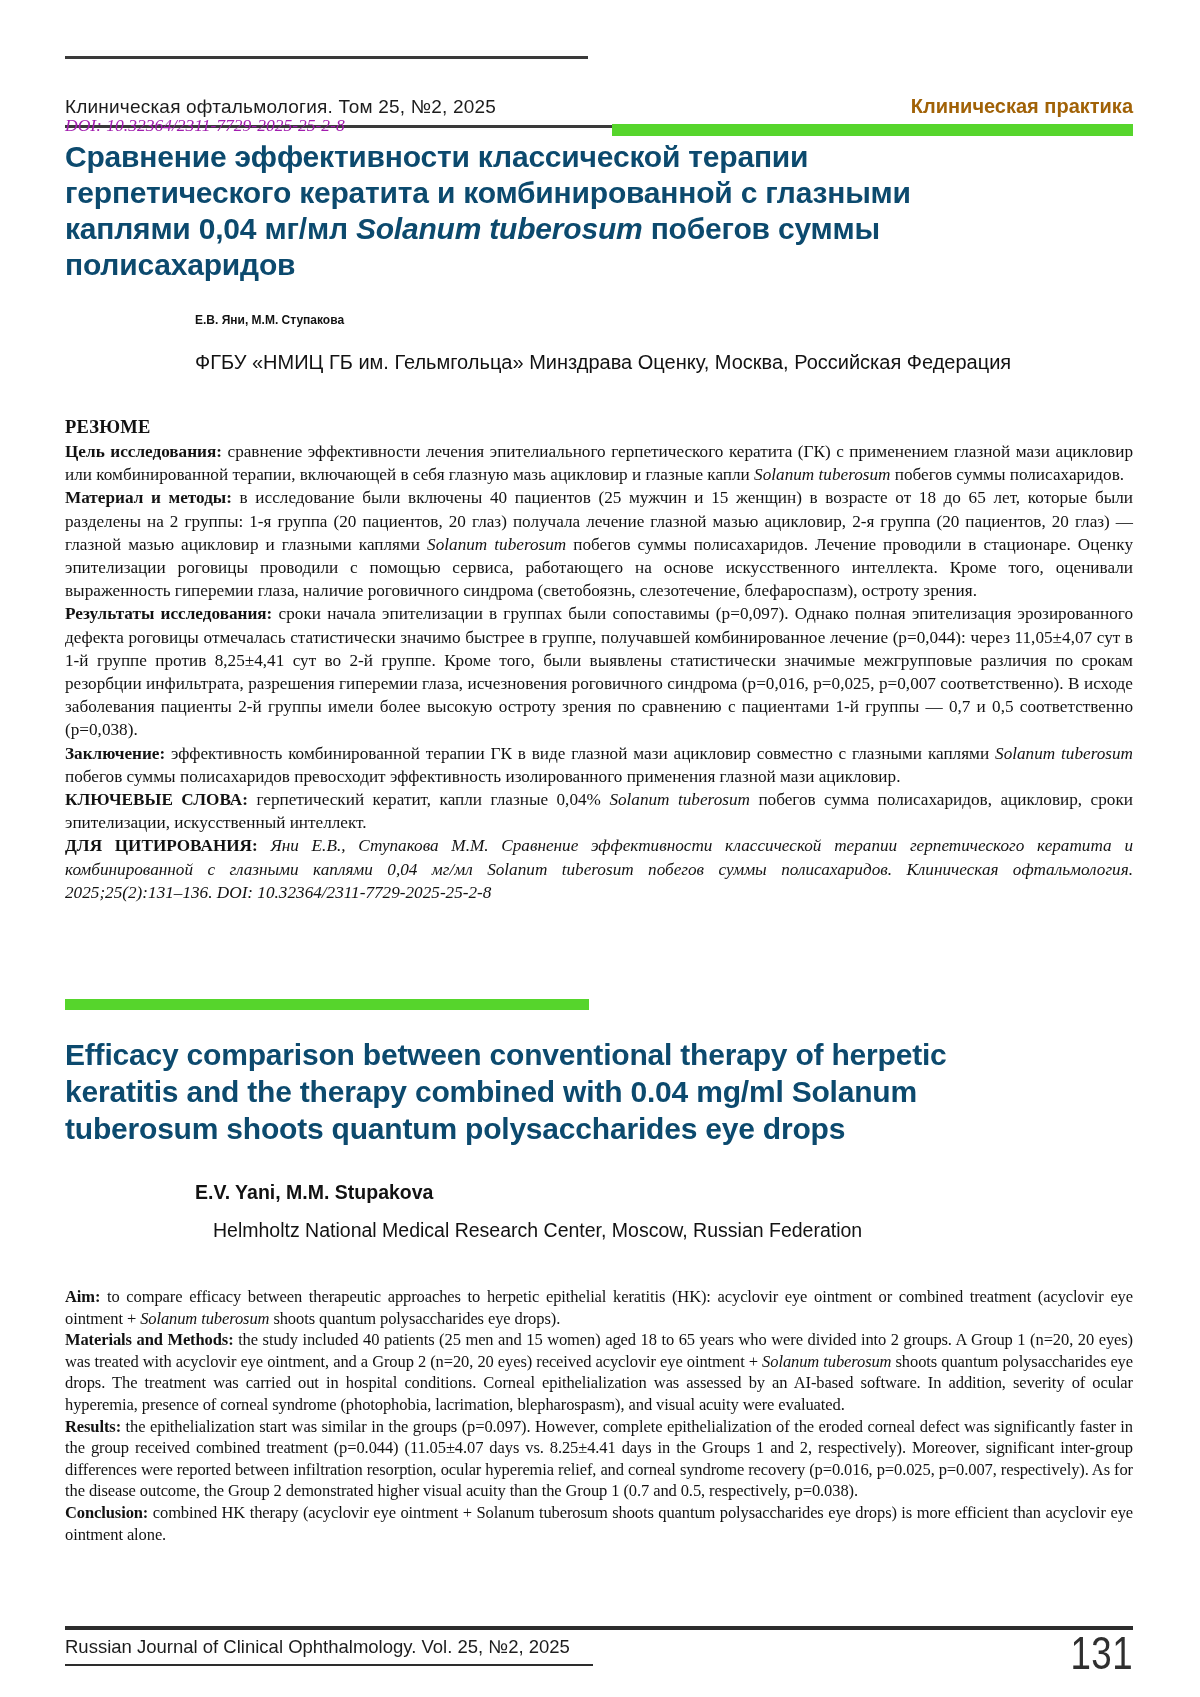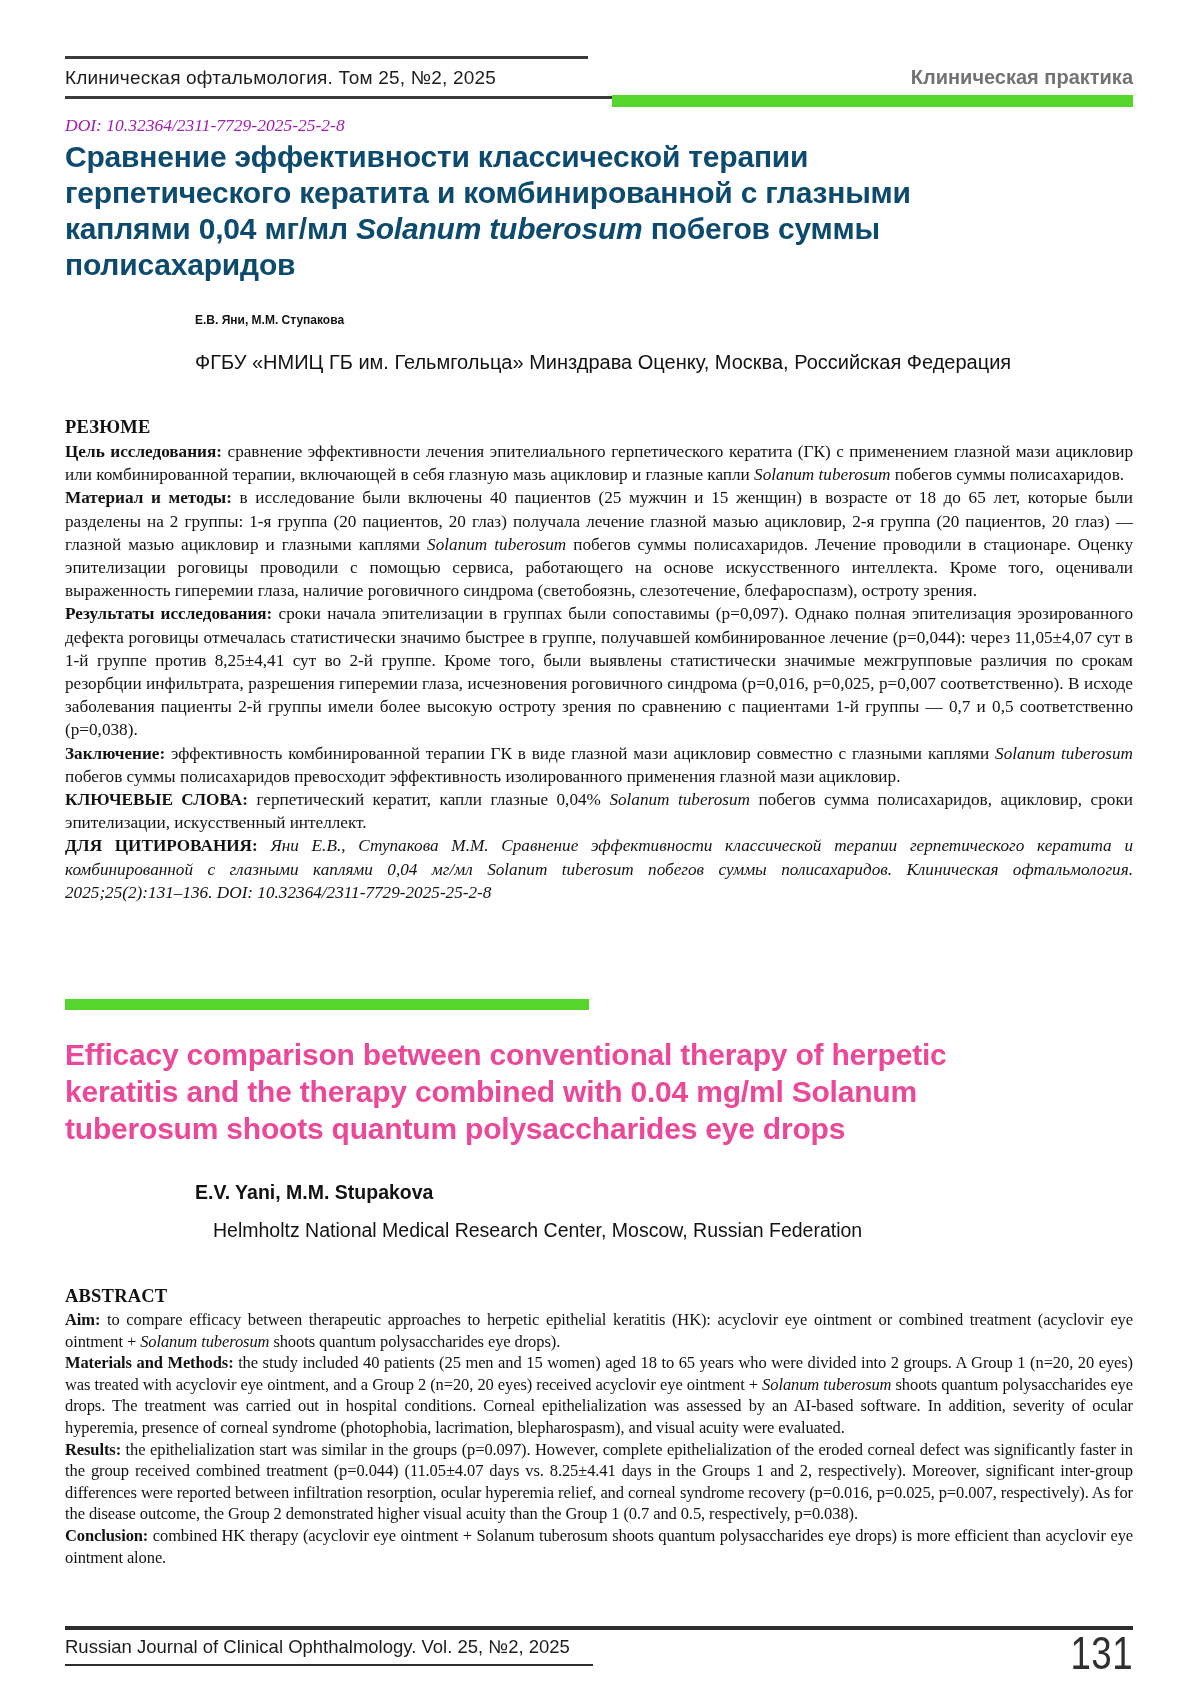--- a/index.html
+++ b/index.html
@@ -7,23 +7,23 @@
   .page{
     position:relative; width:1200px; height:1697px; margin:0 auto;
     background:#ffffff; overflow:hidden; color:var(--ink);
     font-family:"Liberation Serif","DejaVu Serif",serif;
   }
   .sans{font-family:"Liberation Sans","DejaVu Sans",sans-serif;}
 
   
   .header{position:absolute;top:0;left:65px;right:67px;}
   .rule-top{width:523px;height:3px;background:var(--rule);margin-top:56px;}
-  .header-row{display:flex;justify-content:space-between;align-items:flex-end;padding:7px 0 6px 0;}
+  .header-row{display:flex;justify-content:space-between;align-items:flex-end;padding:7px 0 6px 0;margin-top:29px;}
   .journal-ru{font-size:19px;letter-spacing:0.2px;color:#1c1c1c;}
-  .section-label{font-size:20px;font-weight:700;color:#737373;}
+  .section-label{font-size:20px;font-weight:700;color:#a16207;}
   .rule-bottom{display:flex;align-items:flex-start;}
   .rule-bottom .thin{width:547px;height:3px;background:var(--rule);margin-top:1px;}
   .rule-bottom .green{flex:1;height:12px;background:var(--accent);}
 
   
   .doi{position:absolute;top:115px;left:65px;font-style:italic;font-size:17.5px;color:#a21caf;}
   .title-ru{
     position:absolute;top:139px;left:65px;width:908px;margin:0;
     font-family:"Liberation Sans","DejaVu Sans",sans-serif;
     font-size:30px;line-height:36px;font-weight:700;letter-spacing:-0.2px;color:#0c4a6e;
@@ -41,21 +41,21 @@
   .seg-i{font-style:italic;}
   .seg-bi{font-weight:700;font-style:italic;}
   .seg-n{font-weight:inherit;margin-top:44px;}
 
   .divider-green{position:absolute;top:999px;left:65px;width:524px;height:11px;background:var(--accent);}
 
   
   .title-en{
     position:absolute;top:1036px;left:65px;width:935px;margin:0;
     font-family:"Liberation Sans","DejaVu Sans",sans-serif;
-    font-size:30px;line-height:37px;font-weight:700;letter-spacing:-0.2px;color:#ec4899;
+    font-size:30px;line-height:37px;font-weight:700;letter-spacing:-0.2px;color:#0c4a6e;
   }
   .authors-en{position:absolute;top:1181px;left:195px;font-size:19.5px;font-weight:700;}
   .affil-en{position:absolute;top:1219px;left:186px;font-size:19.5px;margin-left:27px;}
   .abstract-en{top:1286px;}
   .abstract-en p{font-size:16.5px;line-height:21.6px;letter-spacing:-0.1px;}
 
   
   .footer{position:absolute;left:65px;right:67px;top:1626px;}
   .footer-rule{height:4px;background:#2d2d2d;}
   .footer-row{display:flex;justify-content:space-between;align-items:flex-start;margin-top:3px;}
@@ -101,21 +101,20 @@
   </div>
 
   <div class="divider-green"></div>
 
   <h1 class="title-en">Efficacy comparison between conventional therapy of herpetic keratitis and the therapy combined with 0.04 mg/ml Solanum tuberosum shoots quantum polysaccharides eye drops</h1>
 
   <div class="authors-en sans">E.V. Yani, M.M. Stupakova</div>
   <div class="affil-en sans">Helmholtz National Medical Research Center, Moscow, Russian Federation</div>
 
   <div class="abstract abstract-en">
-    <h2>ABSTRACT</h2>
     <p><span class="seg-b">Aim: </span><span class="seg-n">to compare efficacy between therapeutic approaches to herpetic epithelial keratitis (HK): acyclovir eye ointment or combined treatment (acyclovir eye ointment + </span><span class="seg-i">Solanum tuberosum</span><span class="seg-n"> shoots quantum polysaccharides eye drops).</span></p>
     <p><span class="seg-b">Materials and Methods: </span><span class="seg-n">the study included 40 patients (25 men and 15 women) aged 18 to 65 years who were divided into 2 groups. A Group 1 (n=20, 20 eyes) was treated with acyclovir eye ointment, and a Group 2 (n=20, 20 eyes) received acyclovir eye ointment + </span><span class="seg-i">Solanum tuberosum</span><span class="seg-n"> shoots quantum polysaccharides eye drops. The treatment was carried out in hospital conditions. Corneal epithelialization was assessed by an AI-based software. In addition, severity of ocular hyperemia, presence of corneal syndrome (photophobia, lacrimation, blepharospasm), and visual acuity were evaluated.</span></p>
     <p><span class="seg-b">Results: </span><span class="seg-n">the epithelialization start was similar in the groups (p=0.097). However, complete epithelialization of the eroded corneal defect was significantly faster in the group received combined treatment (p=0.044) (11.05±4.07 days vs. 8.25±4.41 days in the Groups 1 and 2, respectively). Moreover, significant inter-group differences were reported between infiltration resorption, ocular hyperemia relief, and corneal syndrome recovery (p=0.016, p=0.025, p=0.007, respectively). As for the disease outcome, the Group 2 demonstrated higher visual acuity than the Group 1 (0.7 and 0.5, respectively, p=0.038).</span></p>
     <p><span class="seg-b">Conclusion: </span><span class="seg-n">combined HK therapy (acyclovir eye ointment + Solanum tuberosum shoots quantum polysaccharides eye drops) is more efficient than acyclovir eye ointment alone.</span></p>
   </div>
 
   <div class="footer">
     <div class="footer-rule"></div>
     <div class="footer-row">
       <div class="footer-left-wrap">

